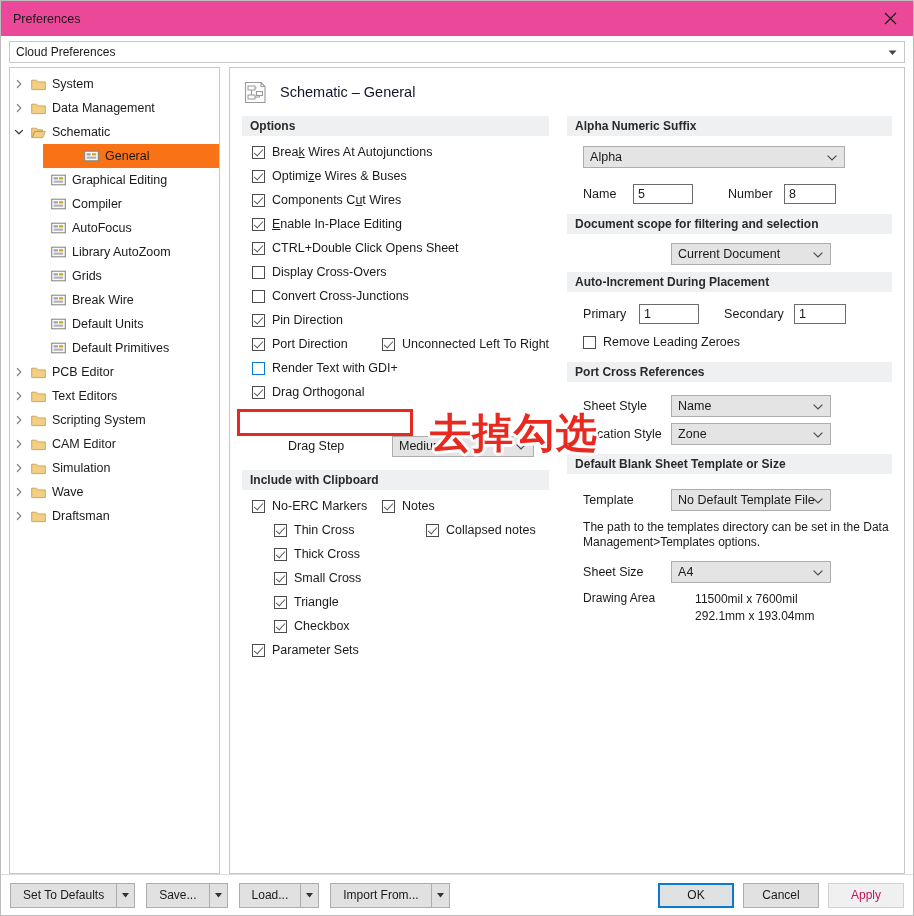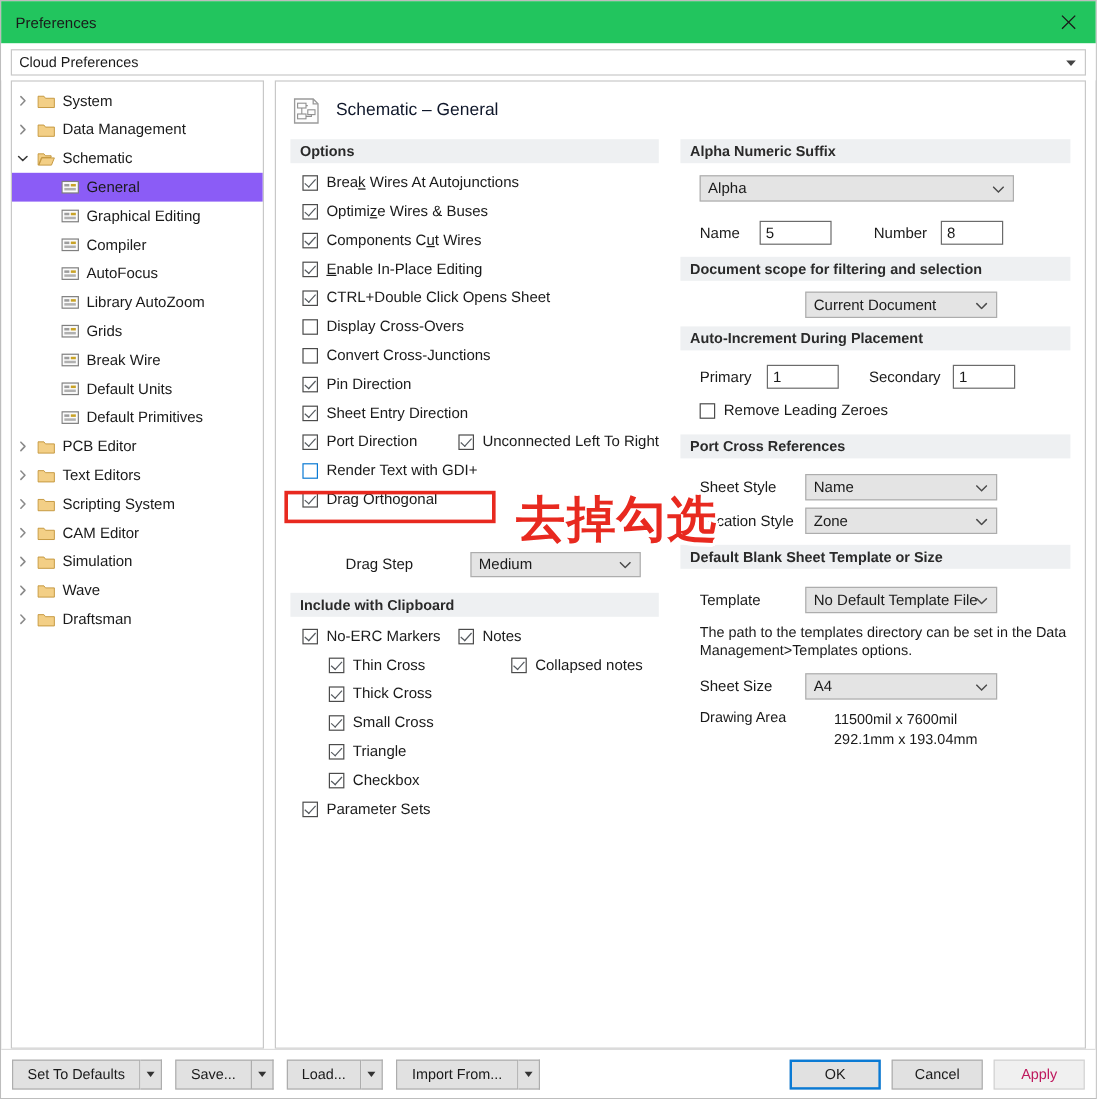--- a/index.html
+++ b/index.html
@@ -24,21 +24,21 @@
     width: 914px; height: 916px;
     background: #ffffff;
     border: 1px solid #bdbdbd;
     box-sizing: border-box;
     display: flex;
     flex-direction: column;
   }
   .titlebar {
     height: 35px;
     flex: 0 0 35px;
-    background: #22c55e;
+    background: #ec4899;
     display: flex;
     align-items: center;
     position: relative;
   }
   .title-text {
     margin-left: 12px;
     font-size: 12.5px;
     color: #1a1a1a;
   }
   .close-btn {
@@ -100,21 +100,21 @@
   .tree-node {
     display: flex;
     align-items: center;
     height: 24px;
     font-size: 12.5px;
     color: #1a1a1a;
     cursor: pointer;
     padding-left: 0;
     white-space: nowrap;
   }
-  .tree-node.selected { background: #8b5cf6; }
+  .tree-node.selected { background: #f97316; margin-left: 33px; }
   .tree-arrow {
     width: 18px;
     display: flex; align-items: center; justify-content: center;
     flex: 0 0 18px;
   }
   .tree-icon {
     width: 20px; flex: 0 0 20px;
     display: flex; align-items: center; justify-content: center;
     margin-right: 3px;
   }
@@ -639,24 +639,20 @@
                   <span class="cb"></span>
                   <span class="cb-label">Display Cross-Overs</span>
                 </div>
                 <div class="cbrow">
                   <span class="cb"></span>
                   <span class="cb-label">Convert Cross-Junctions</span>
                 </div>
                 <div class="cbrow">
                   <span class="cb checked"></span>
                   <span class="cb-label">Pin Direction</span>
-                </div>
-                <div class="cbrow">
-                  <span class="cb checked"></span>
-                  <span class="cb-label">Sheet Entry Direction</span>
                 </div>
               </div>
 
             <div class="twocol-wrap">
               <div class="cbrow cbcell-a">
                 <span class="cb checked"></span>
                 <span class="cb-label">Port Direction</span>
               </div>
               <div class="cbrow">
                 <span class="cb checked"></span>

